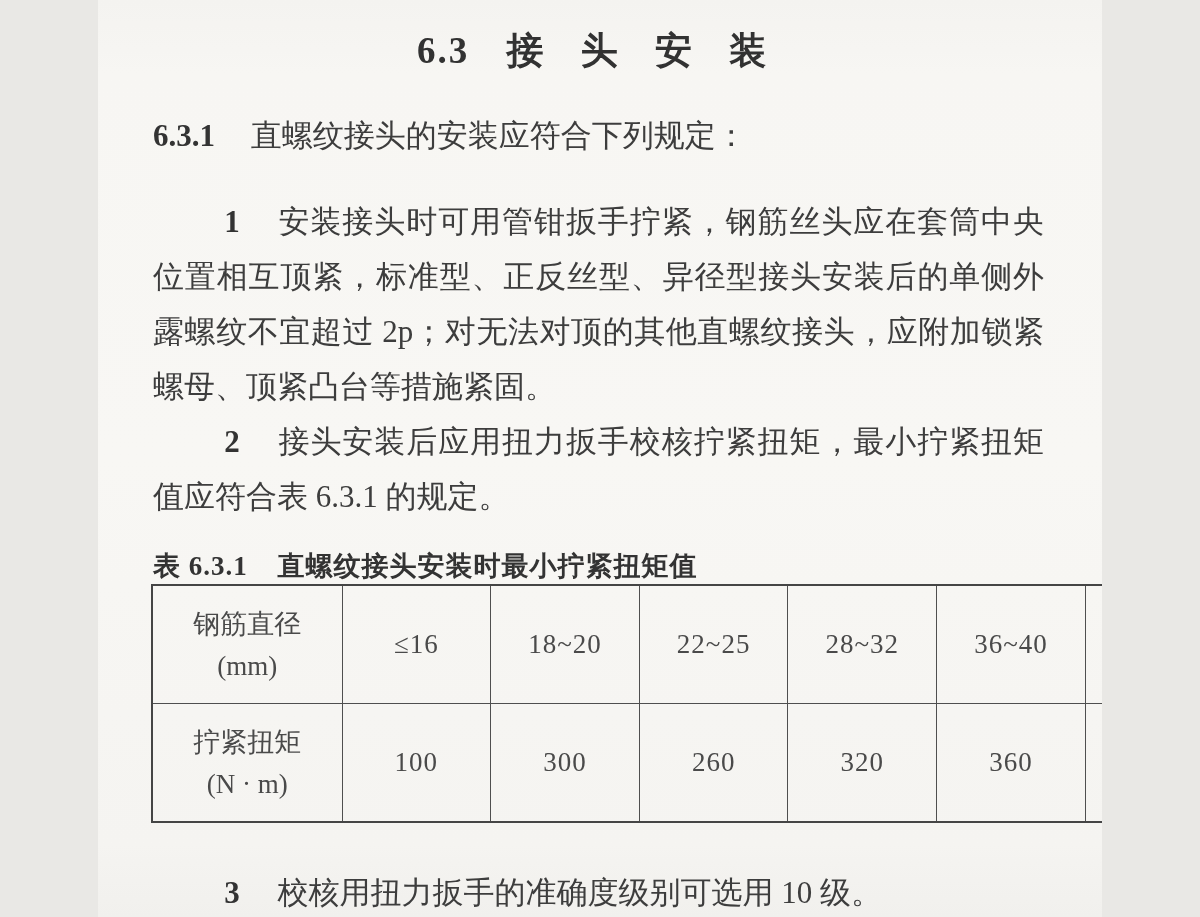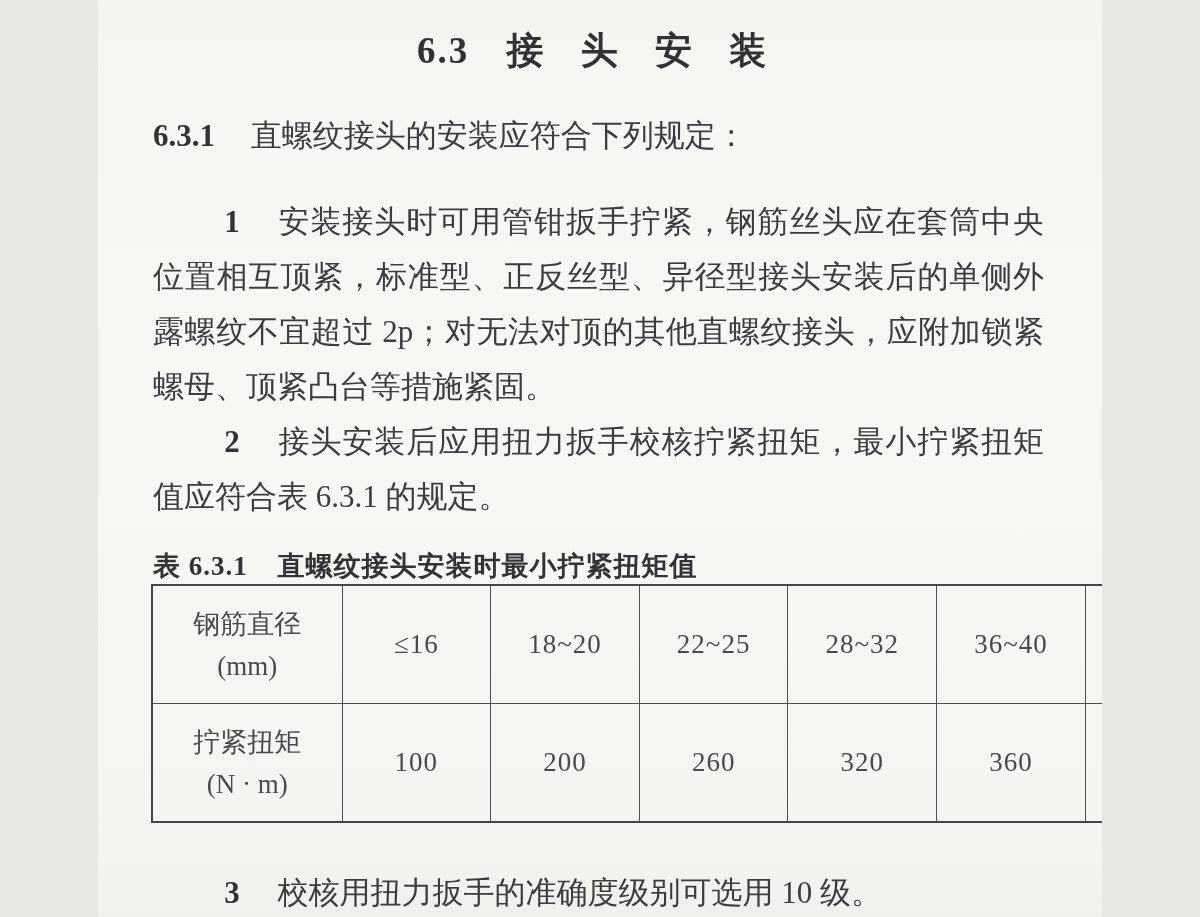--- a/index.html
+++ b/index.html
@@ -121,21 +121,21 @@
         <td class="value-cell">28~32</td>
         <td class="value-cell">36~40</td>
         <td class="value-cell">30</td>
       </tr>
       <tr>
         <td class="row-label">
           <div>拧紧扭矩</div>
           <div>(N · m)</div>
         </td>
         <td class="value-cell">100</td>
-        <td class="value-cell">200</td>
+        <td class="value-cell">300</td>
         <td class="value-cell">260</td>
         <td class="value-cell">320</td>
         <td class="value-cell">360</td>
         <td class="value-cell">460</td>
       </tr>
     </tbody>
   </table>
 
   <p class="body-text item-para item-after-table">
     <span class="item-num">3</span>

